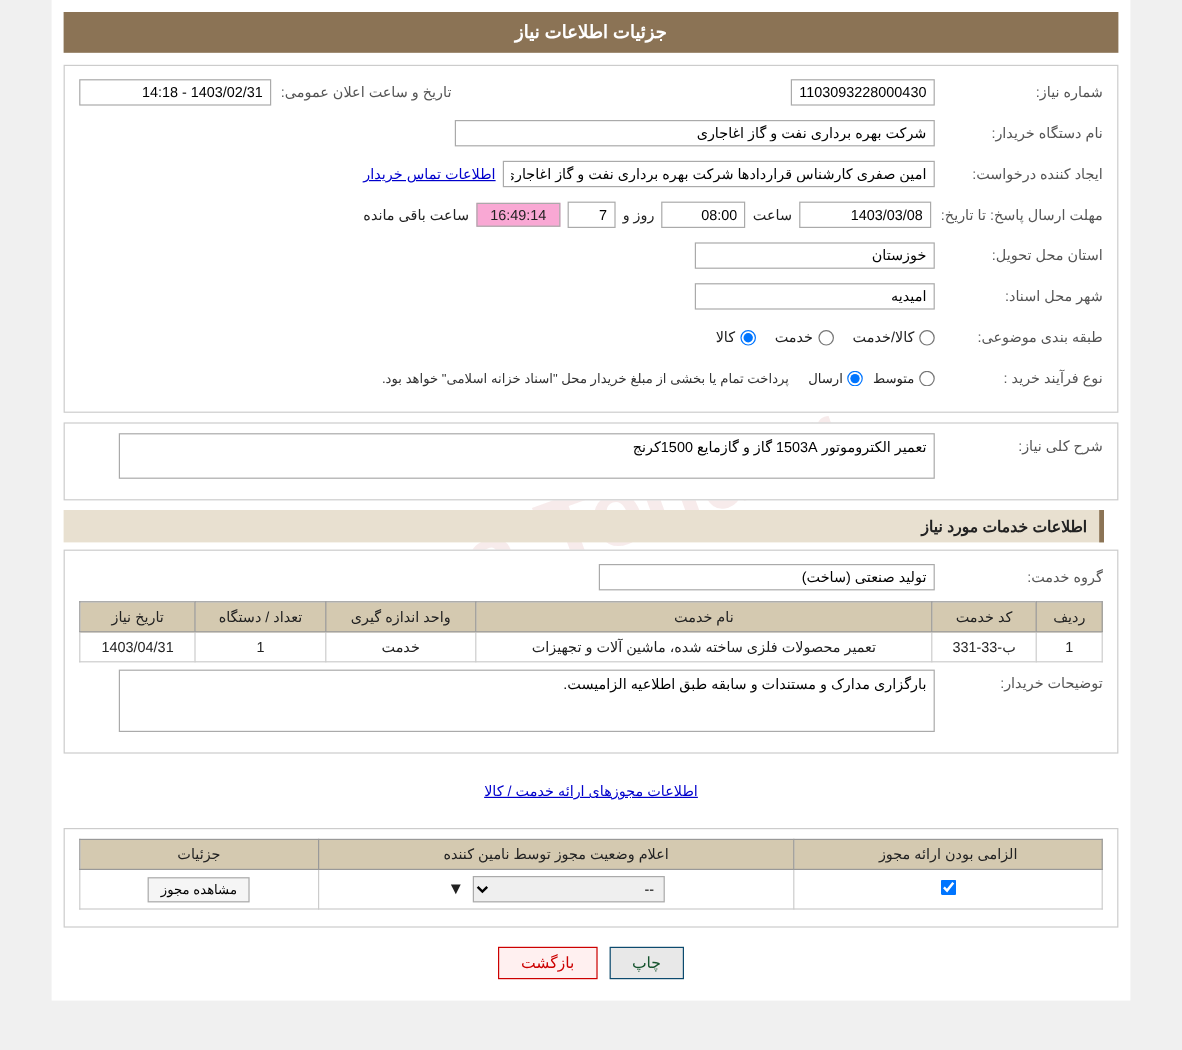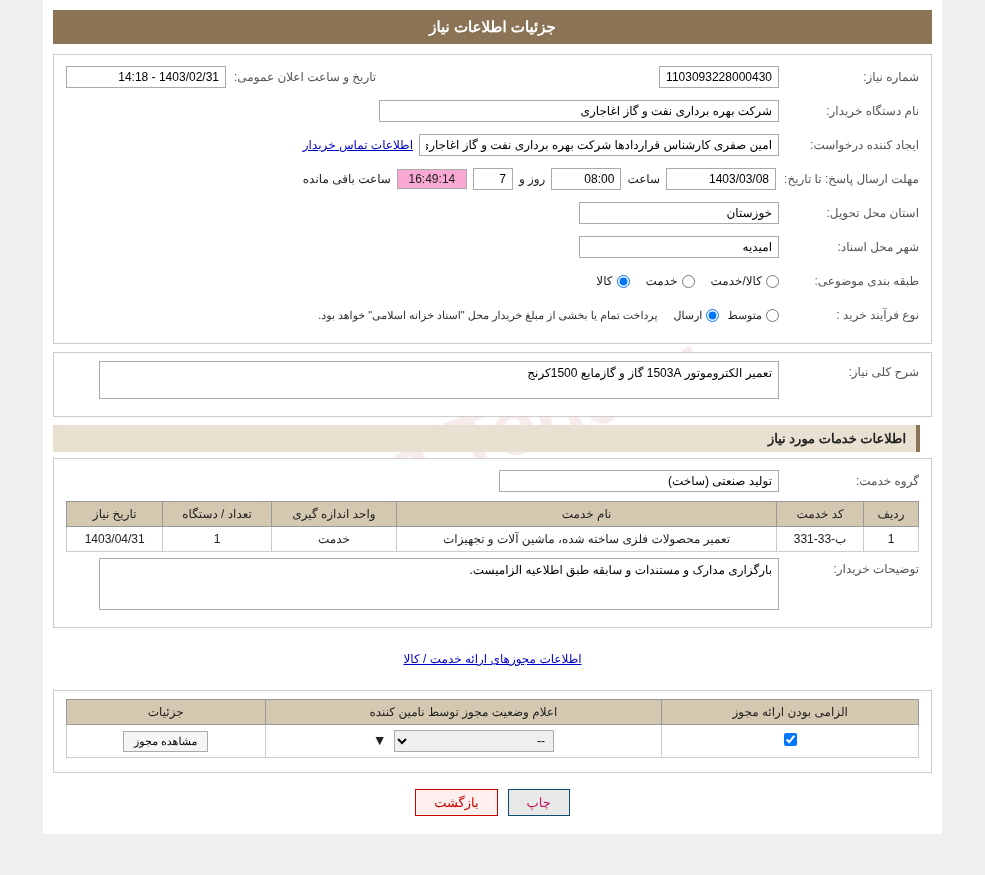--- a/index.html
+++ b/index.html
@@ -158,21 +158,21 @@
     }
     .btn {
       padding: 5px 18px;
       font-size: 13px;
       font-family: Tahoma, Arial, sans-serif;
       cursor: pointer;
       border: 1px solid #0c4a6e;
     }
     .btn-print {
       background: #e8e8e8;
-      color: #be185d;
+      color: #14532d;
     }
     .btn-back {
       background: #fff0f0;
       color: #c00;
       border-color: #c00;
     }
     .footer-btns {
       display: flex;
       justify-content: center;
       gap: 10px;

